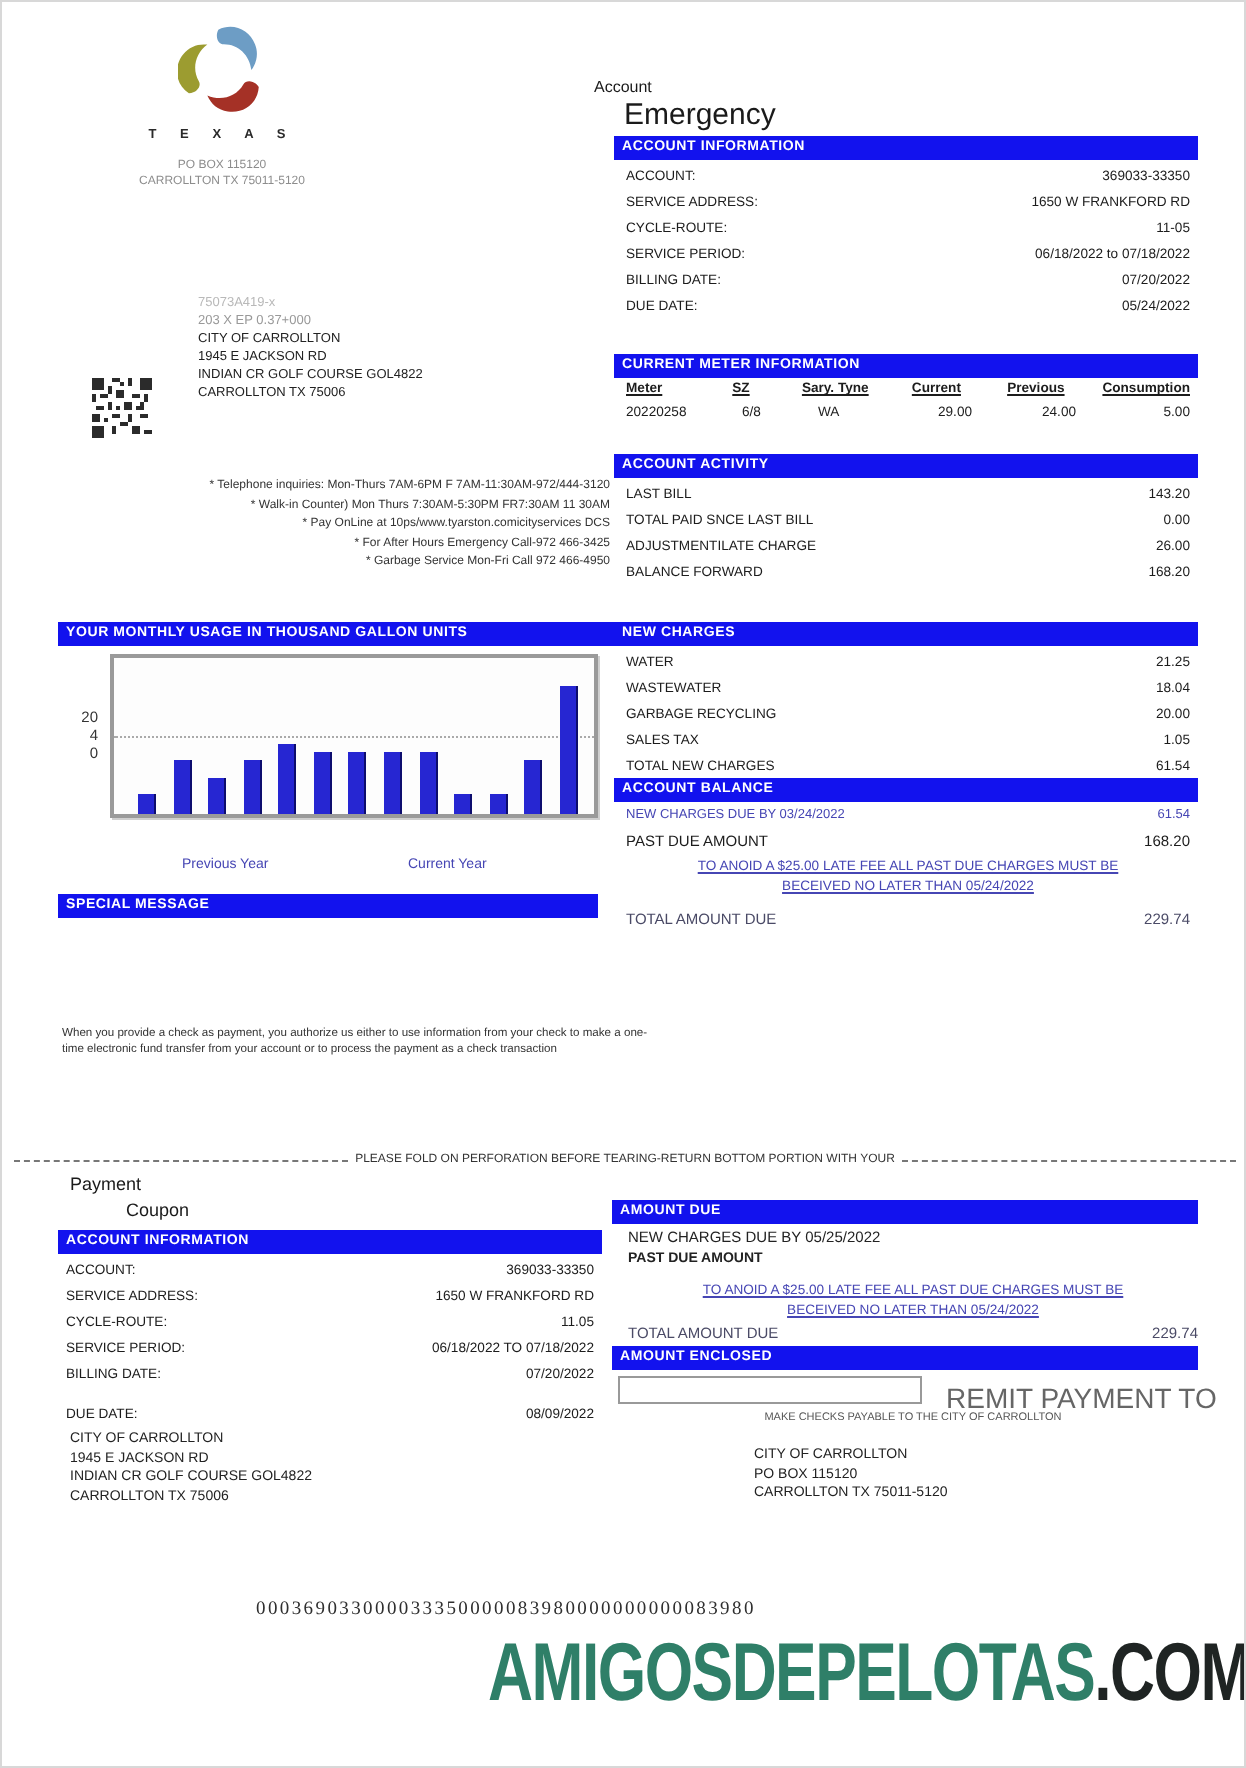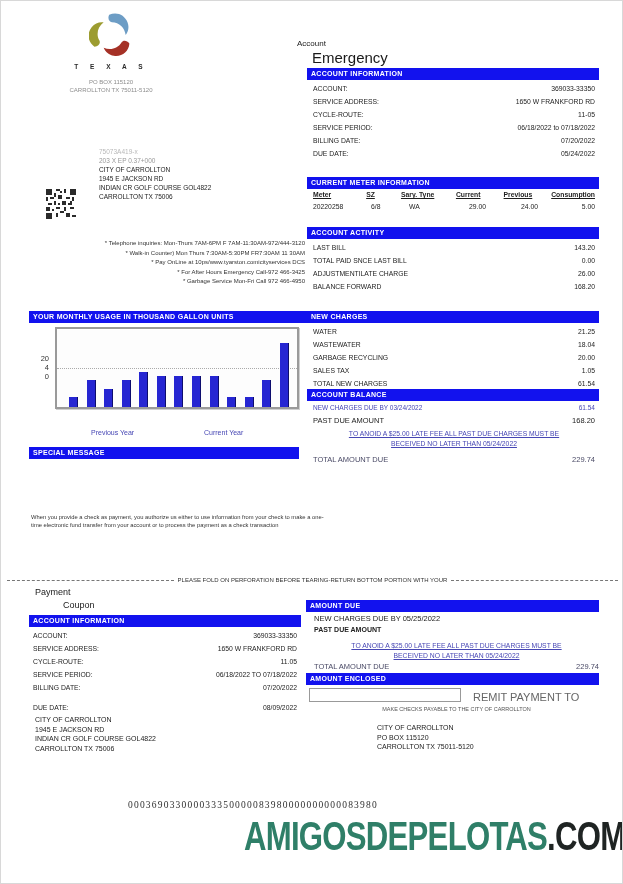--- a/index.html
+++ b/index.html
@@ -308,21 +308,21 @@
     <div>TO ANOID A $25.00 LATE FEE ALL PAST DUE CHARGES MUST BE</div>
     <div>BECEIVED NO LATER THAN 05/24/2022</div>
   </div>
   <div class="abs total-row" style="left:313px; top:661px; width:285px;">
     <span>TOTAL AMOUNT DUE</span>
     <span>229.74</span>
   </div>
 
   <div class="abs bar-hdr" style="left:305px; top:672px; width:293px;">AMOUNT ENCLOSED</div>
   <input class="abs" style="left: 308px; top: 687px; width: 152px; height: 14px; border: 1px solid rgb(153, 153, 153); font-size: 8px; padding: 0px 3px;" value="">
-  <div class="abs" style="left:472px; top:690px; font-size:11px; color:#666;">REMIT PAYMENT TO</div>
+  <div class="abs" style="left:472px; top:690px; font-size:14px; color:#666;">REMIT PAYMENT TO</div>
   <div class="abs" style="left:313px; top:705px; width:285px; text-align:center; font-size:5.5px; color:#555;">MAKE CHECKS PAYABLE TO THE CITY OF CARROLLTON</div>
 
   <div class="abs" style="left:34px; top:714px;">
     <div class="addr-line">CITY OF CARROLLTON</div>
     <div class="addr-line">1945 E JACKSON RD</div>
     <div class="addr-line">INDIAN CR GOLF COURSE GOL4822</div>
     <div class="addr-line">CARROLLTON TX 75006</div>
   </div>
   <div class="abs" style="left:376px; top:722px;">
     <div class="addr-line">CITY OF CARROLLTON</div>

